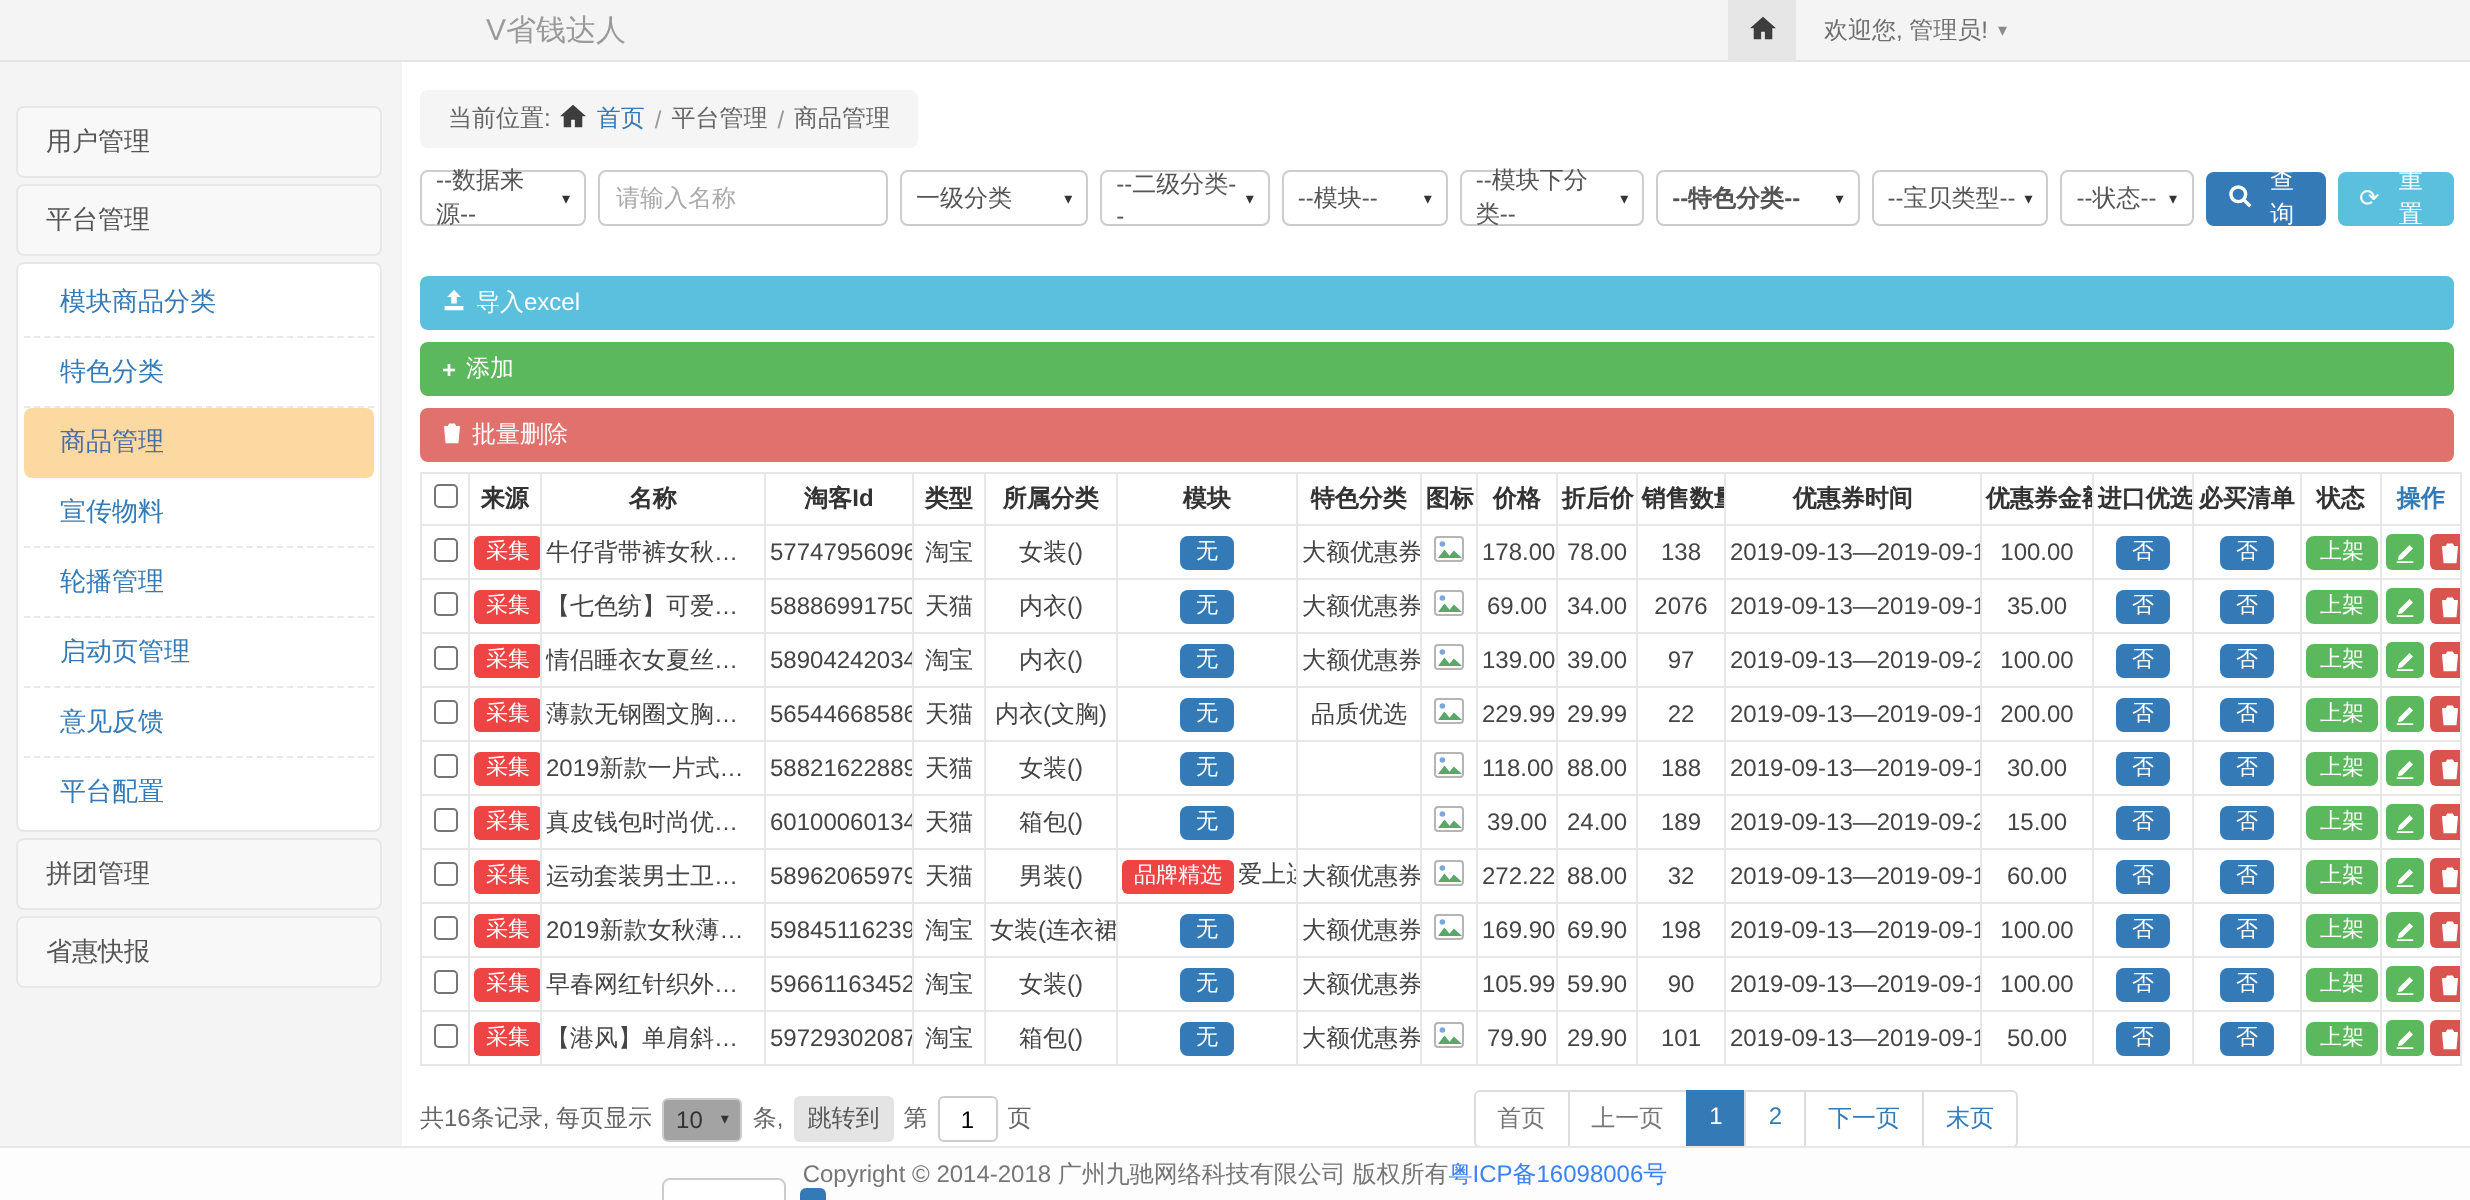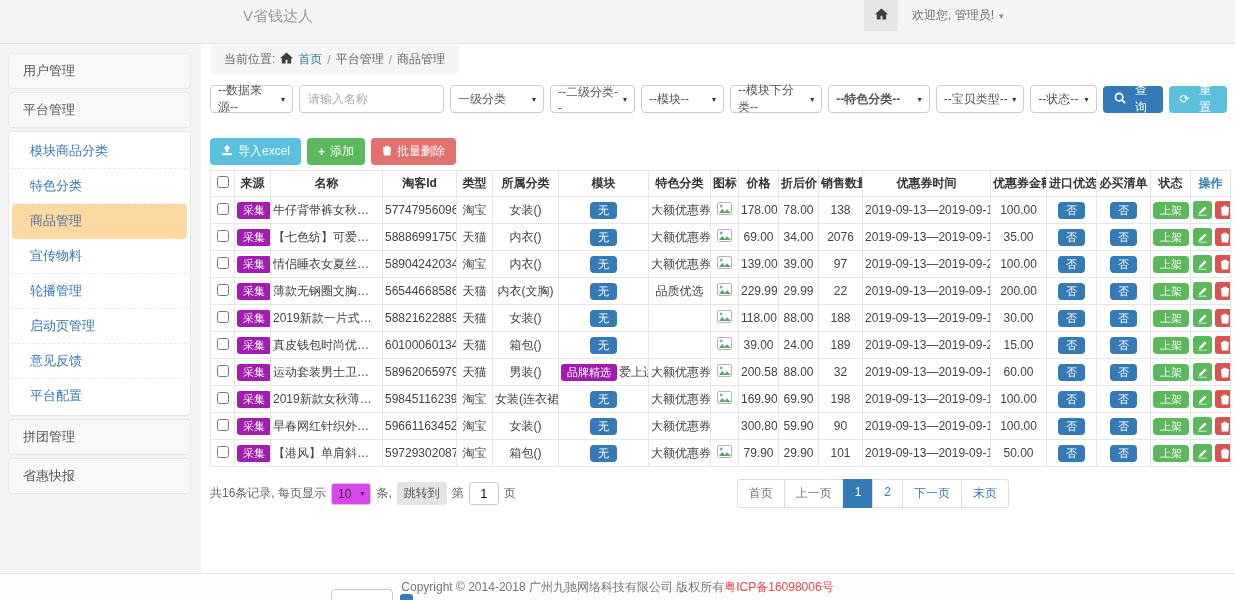--- a/index.html
+++ b/index.html
@@ -2,21 +2,21 @@
 <html><head>
 <meta charset="utf-8">
 <style>
   * { box-sizing: border-box; margin: 0; padding: 0; }
   html,body { width:1235px; height:600px; }
   body {
     position: relative; overflow: hidden; background:#fff;
     font-family:"Liberation Sans","DejaVu Sans",sans-serif; font-size:12px; color:#333;
   }
   
-  .topbar { position:absolute; left:0; top:0; width:1235px; height:44px; background:#f4f4f4; border-bottom:1px solid #e3e3e3; z-index:3; }
+  .topbar { position:absolute; left:0; top:0; width:1235px; height:31px; background:#f4f4f4; border-bottom:1px solid #e3e3e3; z-index:3; }
   .brand { position:absolute; left:243px; top:0; line-height:31px; font-size:15px; color:#9a9a9a; }
   .top-right { position:absolute; left:864px; top:0; height:31px; display:flex; align-items:stretch; }
   .home-box { width:34px; background:#e6e6e6; display:flex; align-items:center; justify-content:center; cursor:pointer; }
   .welcome { display:flex; align-items:center; gap:5px; padding:0 14px; color:#6f6f6f; cursor:pointer; }
   .caret-dn { font-size:9px; color:#8a8a8a; }
   
   .left-rail { position:absolute; left:0; top:31px; width:201px; height:542px; background:#f4f4f4; }
   .sidebar { position:absolute; left:8px; top:53px; width:183px; z-index:2; }
   .sidebar-title { color:#337ab7; font-weight:bold; font-size:15px; padding:6px 14px 10px 14px; }
   .menu-parent { background:#f8f8f8; border:1px solid #e7e7e7; border-radius:4px; margin-bottom:3px;
@@ -36,54 +36,54 @@
               align-items:center; justify-content:space-between; padding:0 7px; color:#555; cursor:pointer; }
   .f-caret { font-size:8px; color:#333; margin-left:4px; }
   .f-input { height:28px; border:1px solid #ccc; border-radius:4px; padding:0 8px; color:#333; font-size:12px; }
   .f-input::placeholder { color:#aaa; }
   .btn { height:27px; border:none; border-radius:4px; color:#fff; font-size:12px; display:inline-flex;
          align-items:center; gap:5px; padding:0 11px; cursor:pointer; font-family:inherit; }
   .btn-primary { background:#337ab7; }
   .btn-info { background:#5bc0de; }
   .btn-success { background:#5cb85c; }
   .btn-danger { background:#e0716d; }
-  .toolbar { display:flex; gap:6px; margin-top:25px; margin-bottom:5px; }
+  .toolbar { display:flex; justify-content:flex-end; gap:6px; margin-top:25px; margin-bottom:5px;flex-direction:column; }
   
   table { width:100%; border-collapse:collapse; table-layout:fixed; }
   th, td { border:1px solid #e7e7e7; text-align:center; padding:4px 2px; font-size:12px; color:#444;
            overflow:hidden; white-space:nowrap; }
   th { font-weight:bold; color:#333; }
   th.op-head { color:#337ab7; }
   .name-ell { overflow:hidden; text-overflow:ellipsis; white-space:nowrap; }
   .badge { display:inline-block; padding:2px 6px; border-radius:3px; color:#fff; font-size:11px; line-height:13px; }
-  .badge-orange { background:#a21caf; }
+  .badge-orange { background:#ef4444; }
   .badge-blue   { background:#337ab7; border-radius:4px; padding:2px 8px; cursor:pointer; }
   .badge-green  { background:#5cb85c; border-radius:4px; padding:2px 7px; cursor:pointer; }
   .op-btn { display:inline-flex; width:19px; height:18px; align-items:center; justify-content:center;
             border-radius:3px; cursor:pointer; vertical-align:middle; }
   .op-edit { background:#5cb85c; margin-right:3px; }
   .op-del  { background:#d9534f; }
   input[type=checkbox] { width:12px; height:12px; }
   
   .page-row { display:flex; justify-content:space-between; align-items:center; margin-top:12px; }
   .page-info { display:flex; align-items:center; gap:5px; color:#666; }
   .mini-select { display:inline-flex; align-items:center; gap:5px; border:1px solid #ccc; border-radius:3px;
-                 background:#d946ef; padding:3px 6px; cursor:pointer; color:#333; }
+                 background:#a3a3a3; padding:3px 6px; cursor:pointer; color:#333; }
   .jump-btn { background:#e4e4e4; color:#555; border-radius:3px; padding:3px 7px; cursor:pointer;text-align:right; }
   .page-input { width:30px; height:23px; border:1px solid #ccc; border-radius:3px; text-align:center; font-size:12px; }
   .pager { display:flex; margin-right:218px; }
   .pg { border:1px solid #ddd; background:#fff; padding:5px 11px; margin-left:-1px; cursor:pointer; color:#337ab7; }
   .pg.muted { color:#777; }
   .pg.active { background:#337ab7; border-color:#337ab7; color:#fff; }
   .pg:first-child { border-radius:3px 0 0 3px; margin-left:0; }
   .pg:last-child { border-radius:0 3px 3px 0; }
   
   .footer { position:absolute; left:0; bottom:0; width:1235px; height:27px; background:#fdfdfd;
             border-top:1px solid #e7e7e7; text-align:center; line-height:27px; color:#767676; z-index:4; }
-  .icp { color:#ef4444; text-decoration:none; cursor:pointer; }
+  .icp { color:#3b82f6; text-decoration:none; cursor:pointer; }
   .frag-box { position:absolute; left:331px; top:589px; width:62px; height:20px; border:1px solid #ccc;
               border-radius:4px; background:#fff; z-index:6; }
   .frag-blue { position:absolute; left:400px; top:594px; width:13px; height:10px; background:#337ab7;
                border-radius:3px; z-index:6; }
 </style>
 </head>
 <body>
 
 <div class="topbar">
   <div class="brand">V省钱达人</div>
@@ -458,21 +458,21 @@
           <td>589620659791</td>
           <td>天猫</td>
           <td>男装()</td>
           <td><span class="badge badge-orange">品牌精选</span><span style="margin-left: 2px;">爱上运动</span></td>
           <td>大额优惠券</td>
           <td><span><svg width="15" height="13" viewBox="0 0 15 13">
                 <rect x="0.5" y="0.5" width="14" height="12" rx="1.5" fill="#fff" stroke="#b5b5b5"></rect>
                 <circle cx="4.2" cy="4" r="1.4" fill="#7aa7e0"></circle>
                 <path d="M2 11l3.2-4.2 2.6 3.1 2.1-2.6L14 11z" fill="#59a869"></path>
               </svg></span></td>
-          <td>200.58</td>
+          <td>272.22</td>
           <td>88.00</td>
           <td>32</td>
           <td>2019-09-13—2019-09-15</td>
           <td>60.00</td>
           <td><span class="badge badge-blue">否</span></td>
           <td><span class="badge badge-blue">否</span></td>
           <td><span class="badge badge-green">上架</span></td>
           <td><span class="op-btn op-edit">
               <svg width="11" height="11" viewBox="0 0 16 16" fill="#fff">
                 <path d="M11.3 2.2l2.5 2.5L6 12.5l-3.2.7.7-3.2 7.8-7.8zM2 14h12v1.3H2z"></path>
@@ -522,21 +522,21 @@
           <td><span class="badge badge-orange">采集</span></td>
           <td>
             <div class="name-ell">早春网红针织外套女春...</div>
           </td>
           <td>596611634525</td>
           <td>淘宝</td>
           <td>女装()</td>
           <td><span class="badge badge-blue">无</span></td>
           <td>大额优惠券</td>
           <td></td>
-          <td>300.80</td>
+          <td>105.99</td>
           <td>59.90</td>
           <td>90</td>
           <td>2019-09-13—2019-09-17</td>
           <td>100.00</td>
           <td><span class="badge badge-blue">否</span></td>
           <td><span class="badge badge-blue">否</span></td>
           <td><span class="badge badge-green">上架</span></td>
           <td><span class="op-btn op-edit">
               <svg width="11" height="11" viewBox="0 0 16 16" fill="#fff">
                 <path d="M11.3 2.2l2.5 2.5L6 12.5l-3.2.7.7-3.2 7.8-7.8zM2 14h12v1.3H2z"></path>

